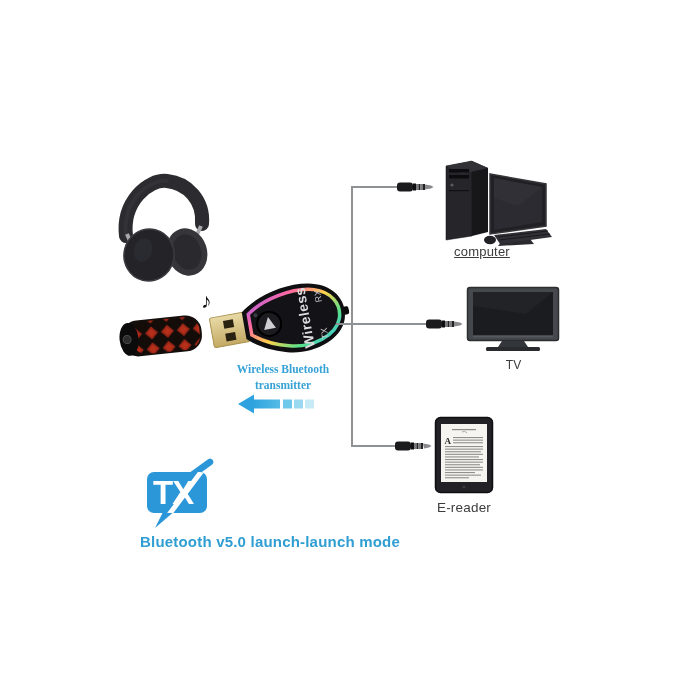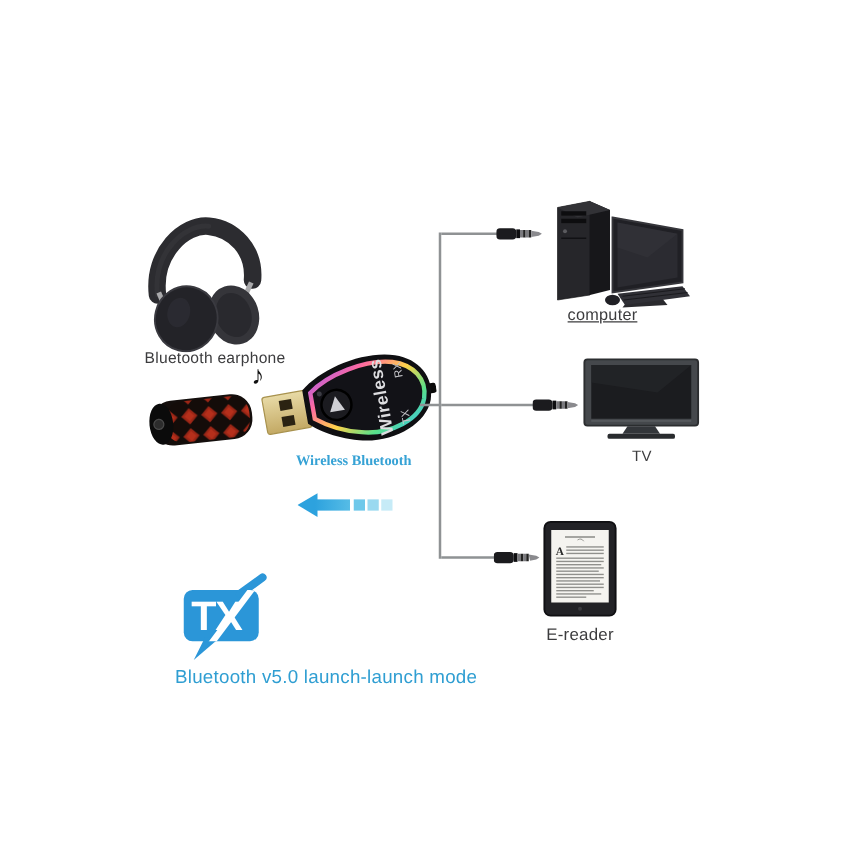--- a/index.html
+++ b/index.html
@@ -11,21 +11,21 @@
   .label{
     position:absolute;color:#3c3c3e;font-size:12.5px;text-align:center;
     letter-spacing:.2px;white-space:nowrap;
   }
   .cable{position:absolute;background:#8f9294;}
   .blue-caption{
     position:absolute;color:#36a2d5;font-weight:bold;font-size:11.5px;
     text-align:center;line-height:1.35;white-space:nowrap;
   }
   .tagline{
-    position:absolute;color:#2f9ed2;font-weight:normal;font-size:15px;
+    position:absolute;color:#2f9ed2;font-weight:bold;font-size:15px;
     letter-spacing:.2px;white-space:nowrap;
   }
   .music-note{position:absolute;color:#101010;font-size:21px;}
   svg{display:block;}
 </style>
 </head>
 <body>
 
 <div id="canvas">
 
@@ -35,21 +35,20 @@
       <path d="M16,64 C12,30 38,7 57,9" fill="none" stroke="#3a3a3e" stroke-width="4" stroke-linecap="round" opacity="0.5"></path>
       <line x1="17" y1="62" x2="23" y2="76" stroke="#a9a9ab" stroke-width="4"></line>
       <line x1="91" y1="54" x2="85" y2="67" stroke="#a9a9ab" stroke-width="4"></line>
       <ellipse cx="77" cy="80" rx="20" ry="24" fill="#35353a" transform="rotate(-18 77 80)"></ellipse>
       <ellipse cx="77" cy="80" rx="14" ry="18" fill="#29292e" transform="rotate(-18 77 80)"></ellipse>
       <ellipse cx="39" cy="83" rx="25" ry="26" fill="#232328" transform="rotate(14 39 83)"></ellipse>
       <ellipse cx="39" cy="83" rx="25" ry="26" fill="none" stroke="#3a3a40" stroke-width="1.5" transform="rotate(14 39 83)"></ellipse>
       <ellipse cx="33" cy="78" rx="9" ry="12" fill="#2e2e34" transform="rotate(14 33 78)" opacity="0.7"></ellipse>
     </svg>
   </div>
-  <div class="label" style="left:102px;top:279px;width:140px;">Bluetooth earphone</div>
 
   <div class="abs" style="left:112px;top:308px;">
     <svg width="98" height="58" viewBox="0 0 98 58">
       <defs>
         <pattern id="diam" width="16" height="16" patternUnits="userSpaceOnUse">
           <rect width="16" height="16" fill="#140c09"></rect>
           <path d="M8,1.5 L14.5,8 L8,14.5 L1.5,8 Z" fill="#9c2616"></path>
           <path d="M8,4 L12,8 L8,12 L4,8 Z" fill="#c2331c" opacity="0.7"></path>
         </pattern>
       </defs>
@@ -202,20 +201,21 @@
         <rect x="11" y="58.6" width="36" height="1.1"></rect>
           <rect x="11" y="61.2" width="24" height="1.1"></rect>
       </g>
       <circle cx="30" cy="71" r="1.6" fill="#3a3a3e"></circle>
     </svg>
   </div>
   <div class="label" style="left:404px;top:500px;width:120px;font-size:13.5px;">E-reader</div>
 
   <div class="blue-caption" style="left:218px;top:362px;width:130px;font-family:Liberation Serif, serif;">
     <div>Wireless Bluetooth</div>
+    <div>transmitter</div>
   </div>
   <div class="abs" style="left:238px;top:394px;">
     <svg width="84" height="20" viewBox="0 0 84 20">
       <defs>
         <linearGradient id="agrad" x1="0" y1="0" x2="1" y2="0">
           <stop offset="0" stop-color="#2da2de"></stop>
             <stop offset="1" stop-color="#56bce6"></stop>
         </linearGradient>
       </defs>
       <polygon points="0,10 16,0.5 16,19.5" fill="#2da2de"></polygon>

